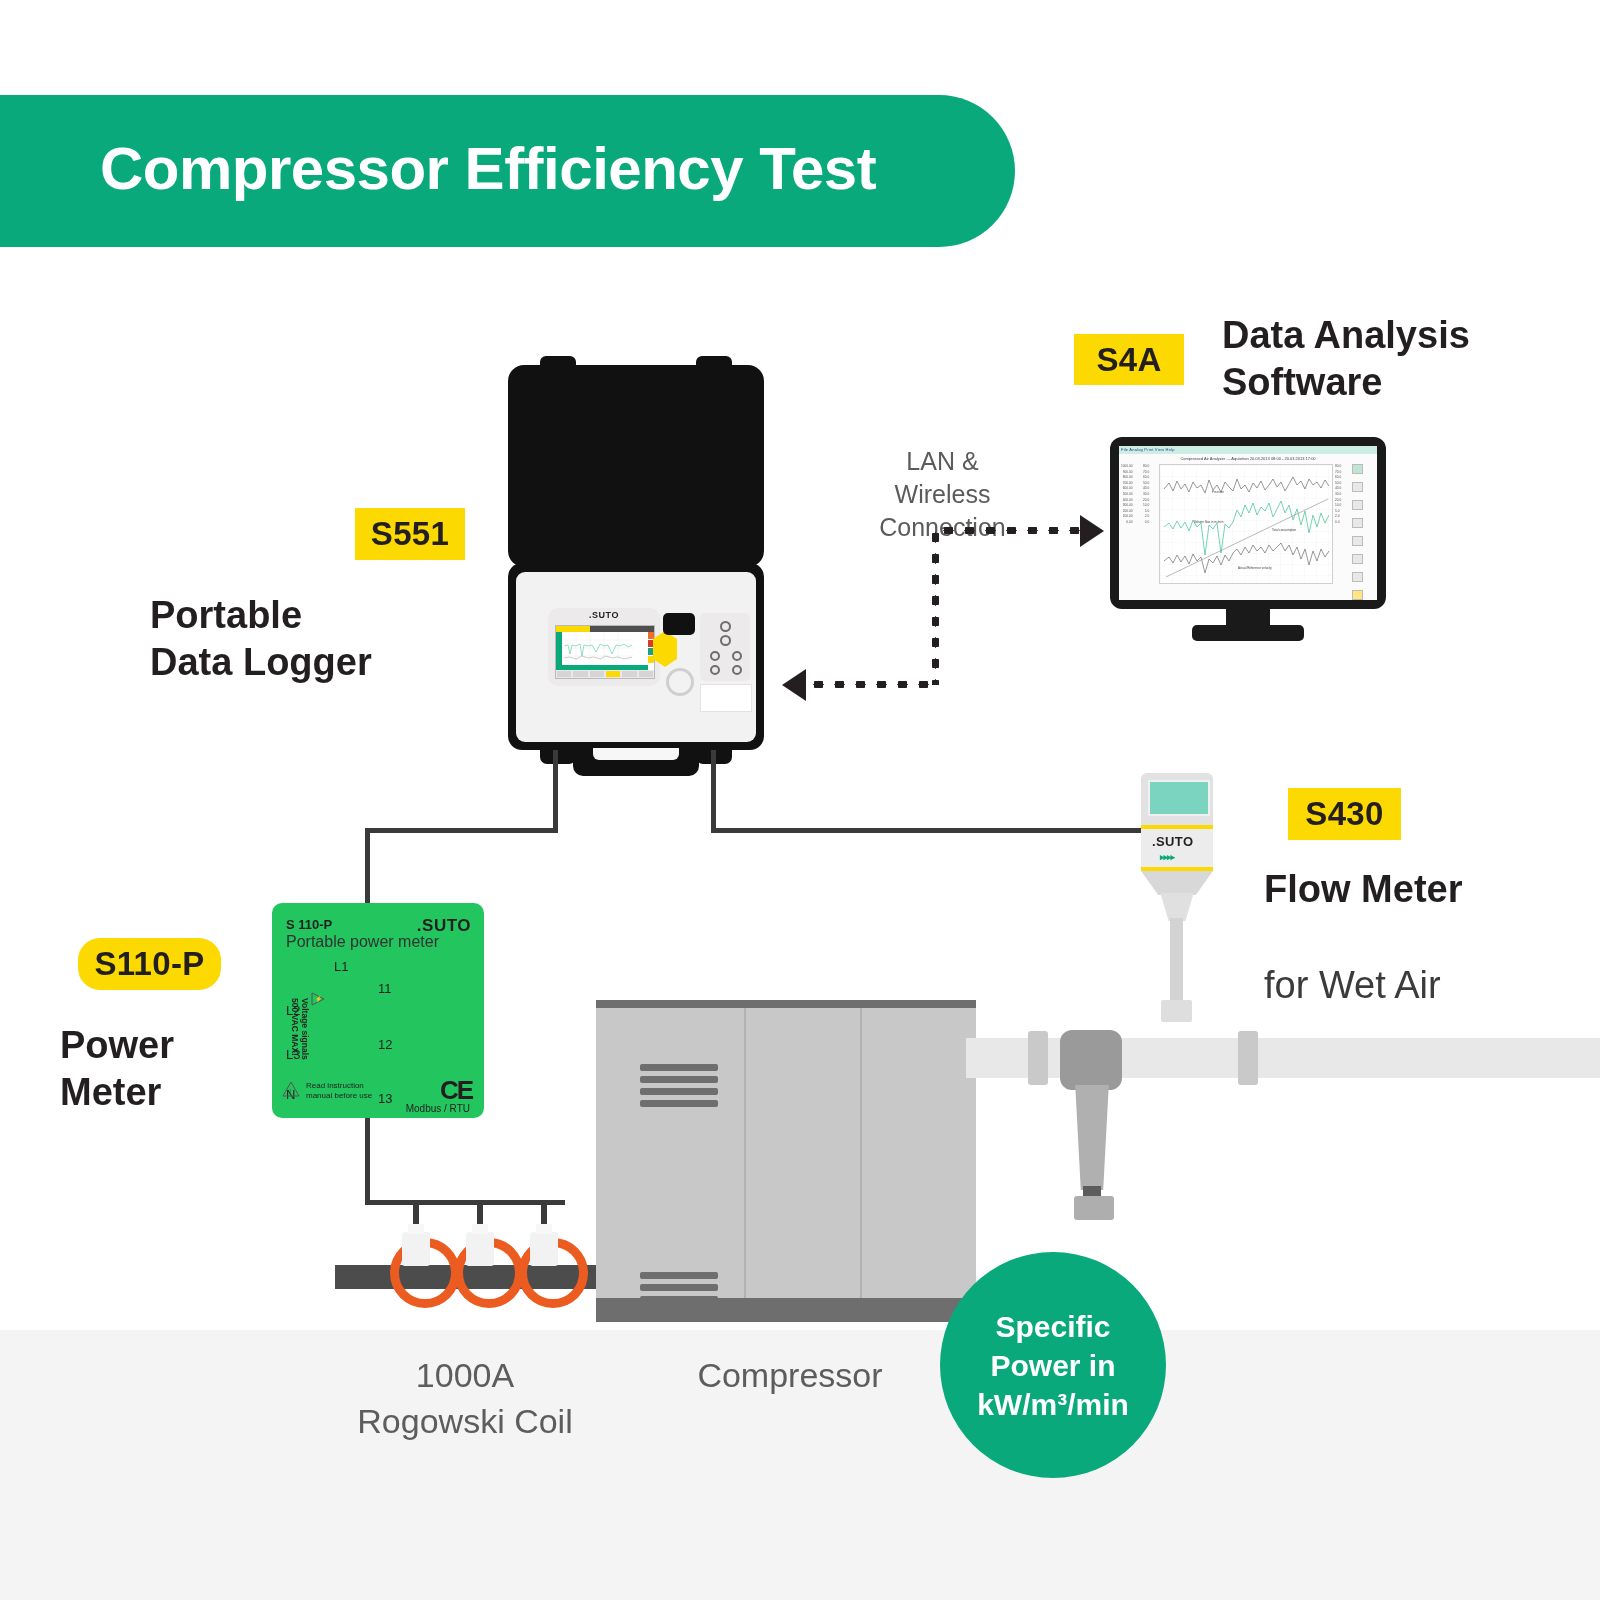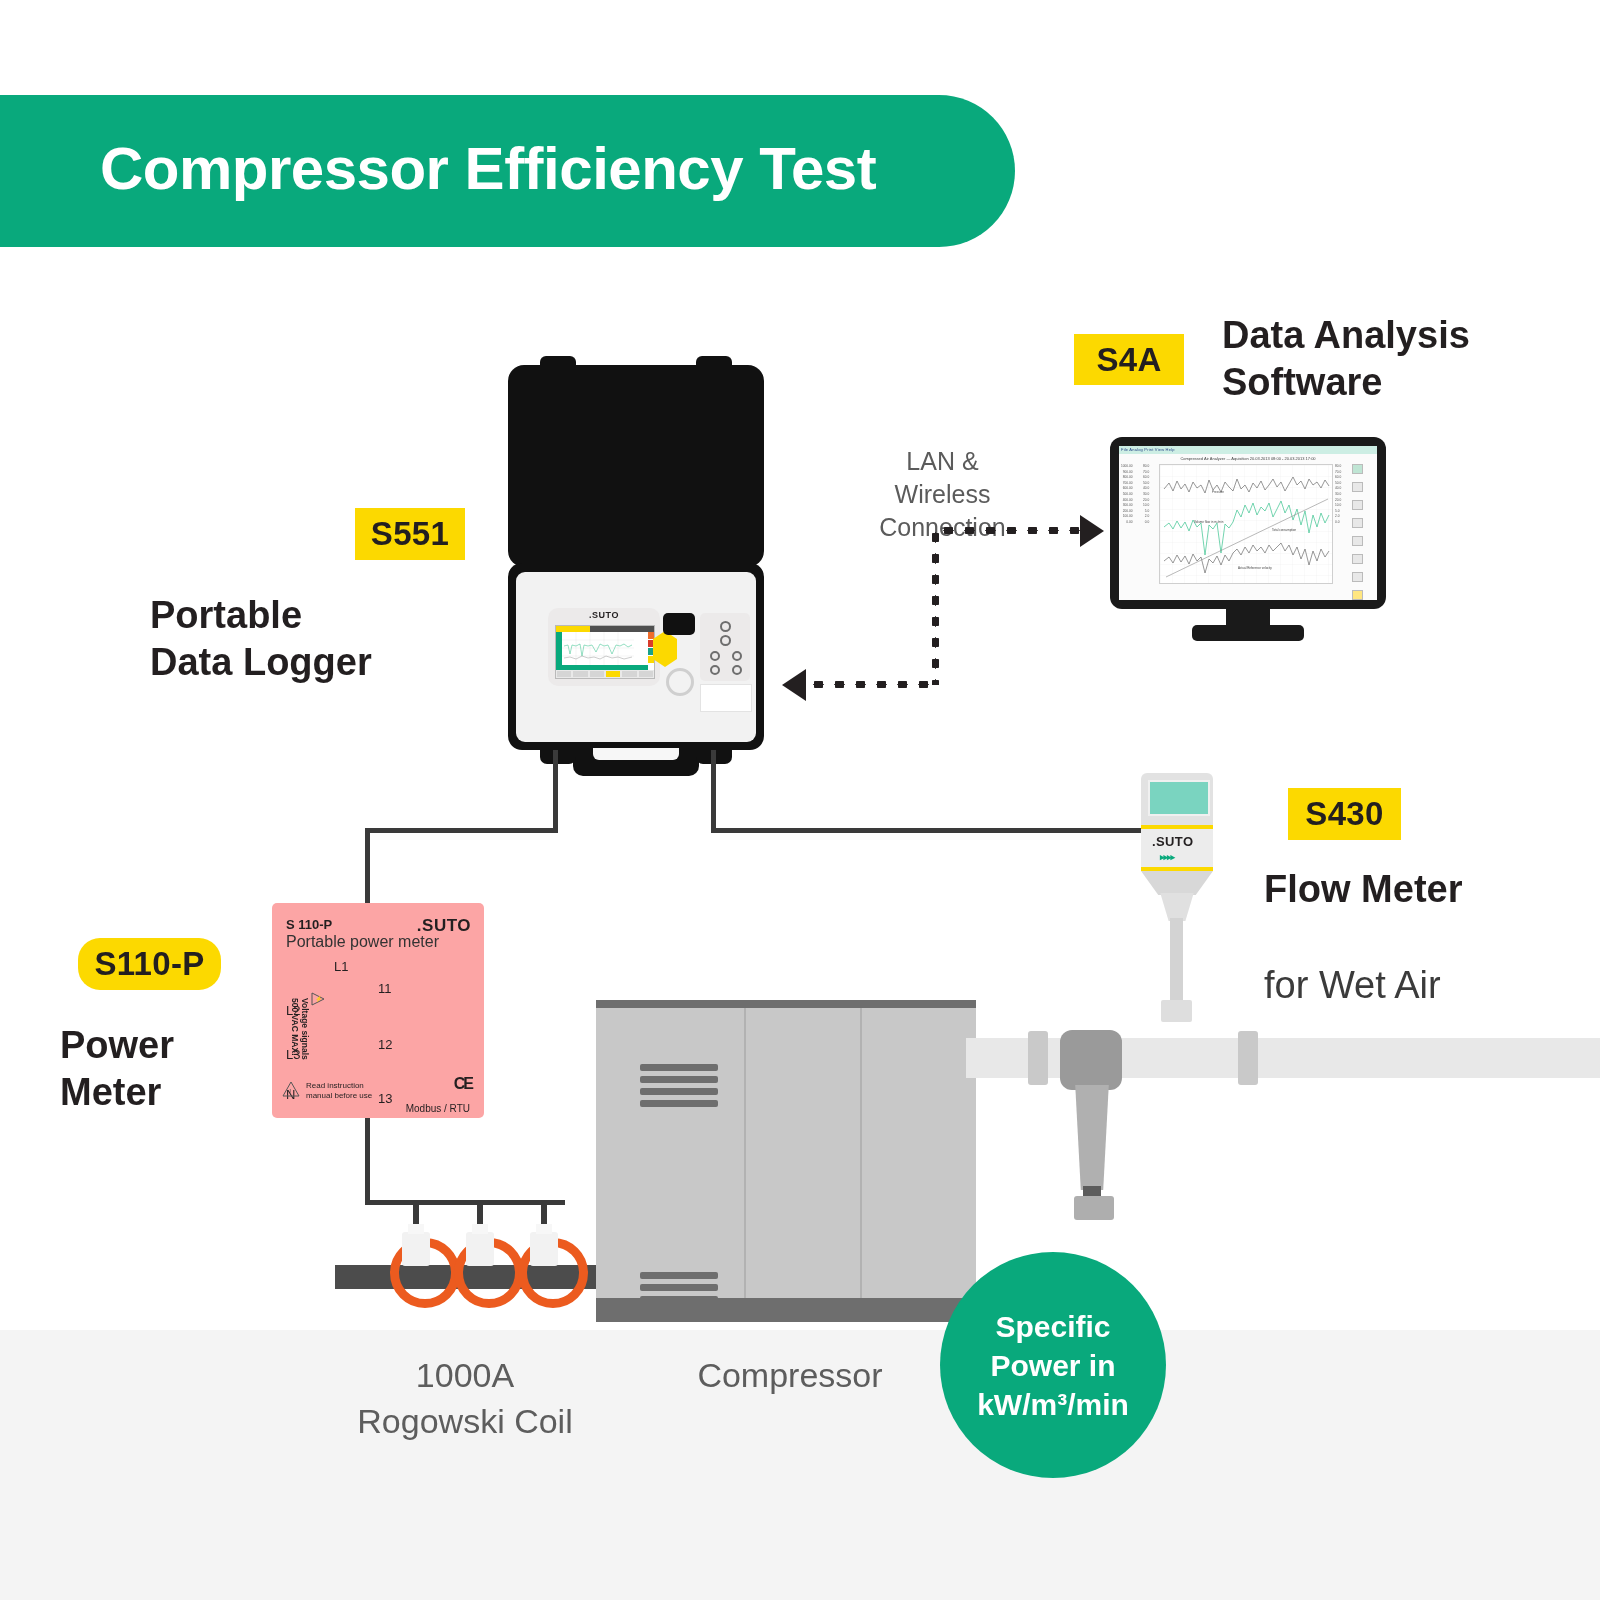--- a/index.html
+++ b/index.html
@@ -98,31 +98,31 @@
   .dark-slot{position:absolute;left:663px;top:613px;width:32px;height:22px;background:#111;border-radius:5px;}
 
   
   .cable{position:absolute;background:#3a3a3a;}
 
   
   #badge-s110{left:78px;top:938px;width:143px;height:52px;border-radius:22px;}
   #lbl-s110{left:60px;top:1022px;width:161px;}
 
   .pm-body{position:absolute;left:272px;top:903px;width:212px;height:215px;
-     background:#fca5a5;border-radius:5px;}
+     background:#22c55e;border-radius:10px;}
   .pm-model{position:absolute;left:14px;top:14px;font-size:13px;font-weight:bold;}
   .pm-sub{position:absolute;left:14px;top:30px;font-size:16px;color:#333;}
   .pm-suto{position:absolute;right:13px;top:13px;font-size:17px;font-weight:bold;letter-spacing:0.5px;}
   .pm-term{position:absolute;left:14px;font-size:13px;color:#231f20;}
   .pm-num{position:absolute;left:106px;font-size:13px;color:#231f20;}
   .pm-vert{position:absolute;left:38px;top:95px;width:80px;
      transform:rotate(90deg);transform-origin:left top;font-size:8.5px;line-height:10px;
      font-weight:bold;}
   .pm-warn{position:absolute;left:14px;top:178px;font-size:8px;line-height:10px;}
-  .pm-ce{position:absolute;right:12px;top:172px;font-size:16px;font-weight:bold;letter-spacing:-2px;}
+  .pm-ce{position:absolute;right:12px;top:172px;font-size:26px;font-weight:bold;letter-spacing:-2px;}
   .pm-modbus{position:absolute;right:14px;top:200px;font-size:10px;}
 
   
   .bus{position:absolute;left:335px;top:1265px;width:265px;height:24px;background:#4c4c4c;}
   .coil{position:absolute;width:52px;height:52px;border:9px solid #ec5b1f;border-radius:50%;}
   .coil-conn{position:absolute;width:28px;height:34px;background:#f2f2f2;border-radius:3px;}
   .coil-cap{position:absolute;width:16px;height:10px;background:#f7f7f7;}
 
   
   .comp-top{position:absolute;left:596px;top:1000px;width:380px;height:10px;background:#6e6e6e;}

